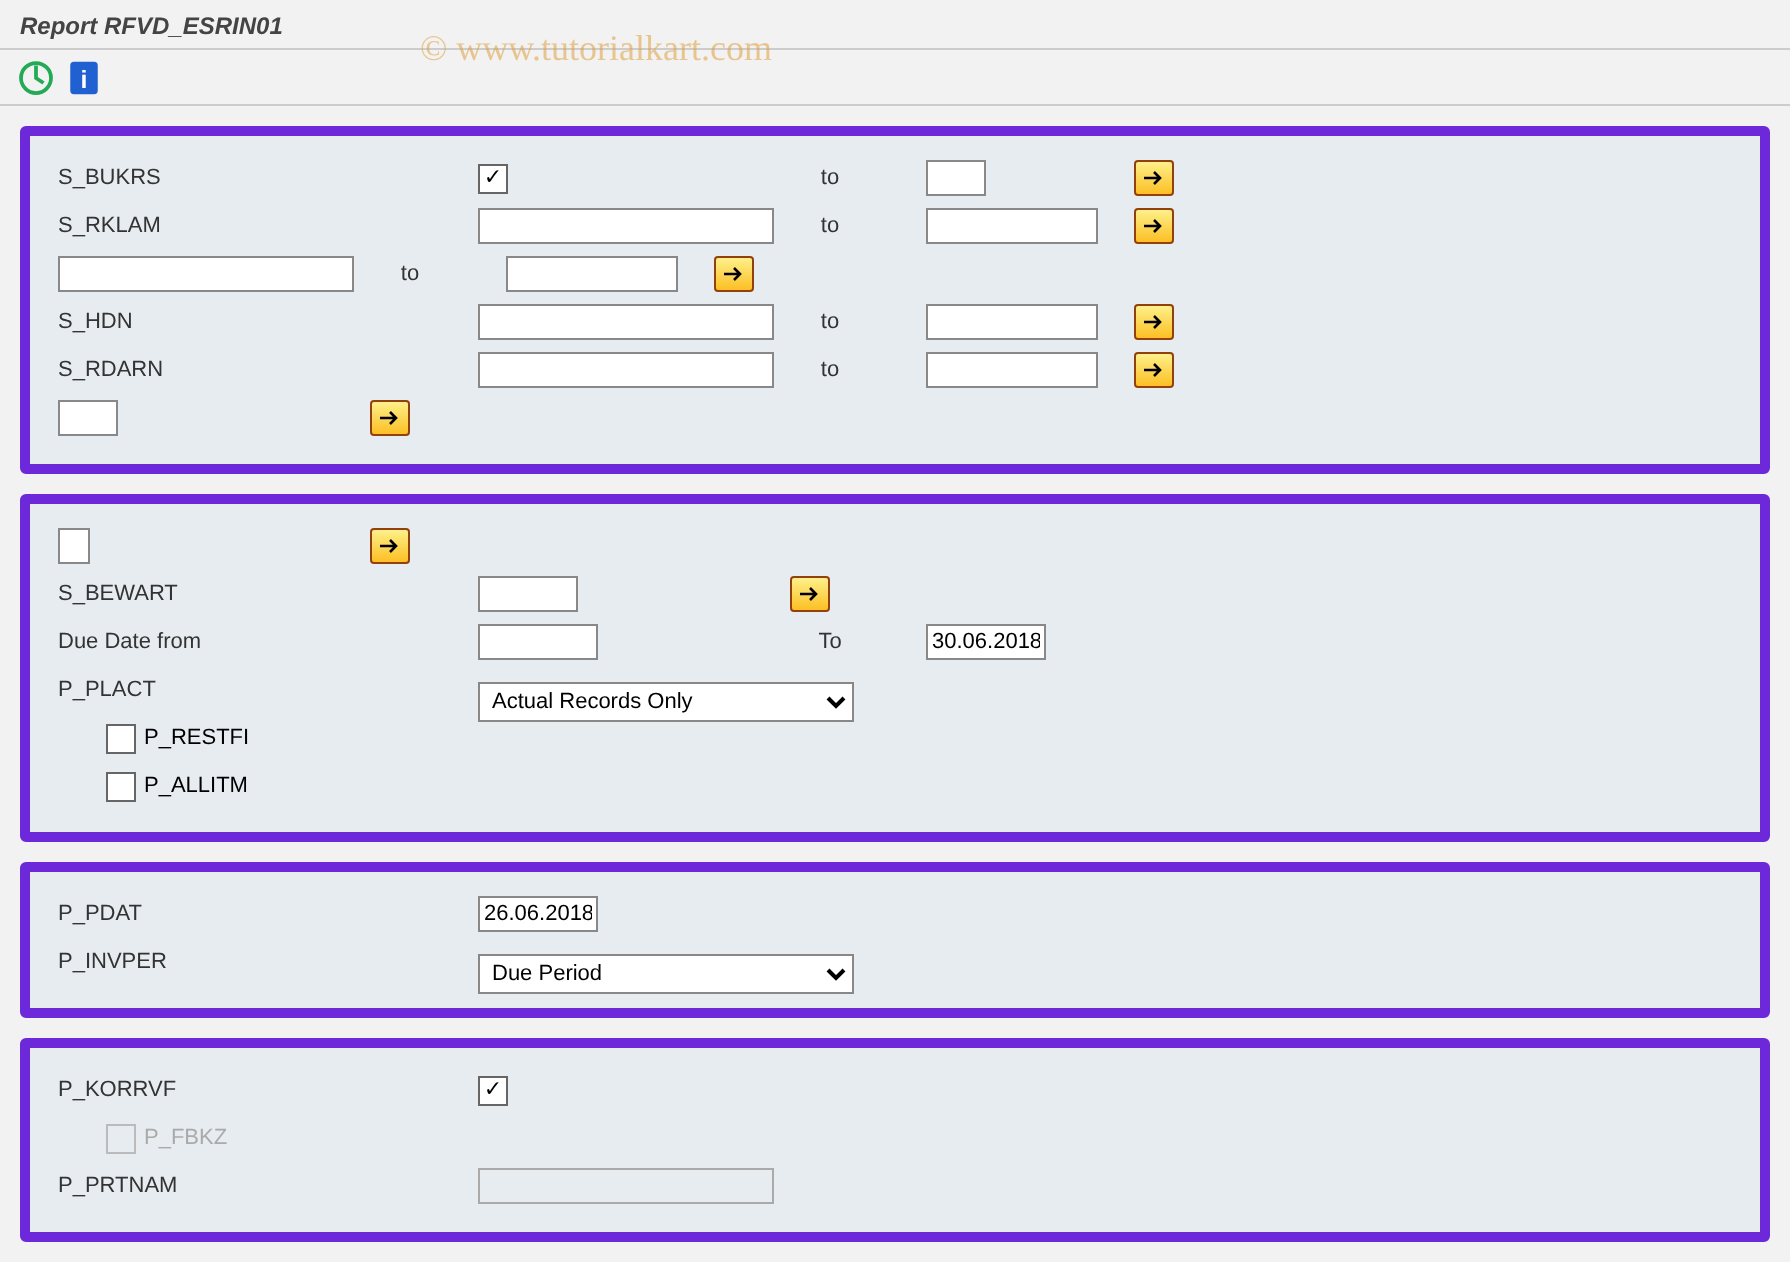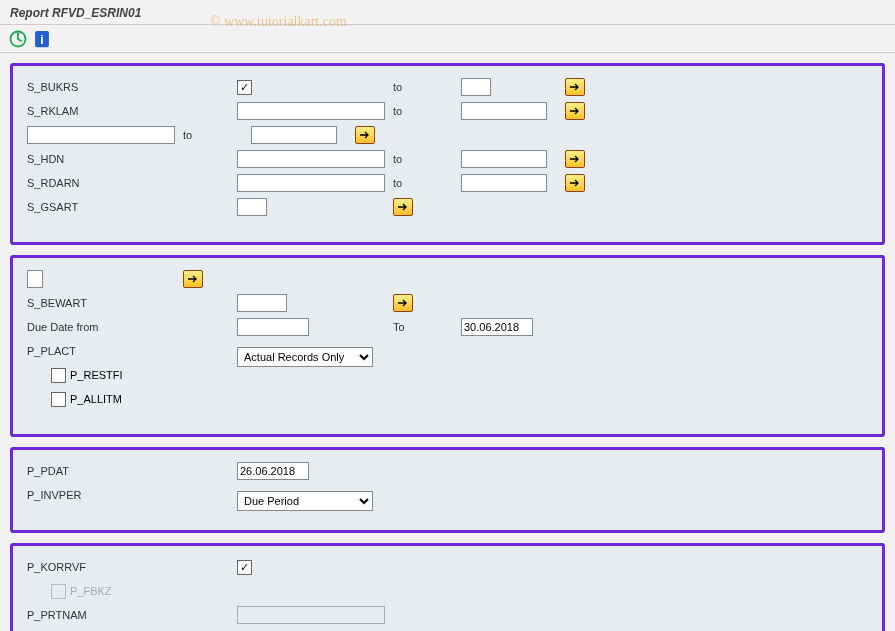--- a/index.html
+++ b/index.html
@@ -39,23 +39,23 @@
       width: 20px;
       height: 18px;
       cursor: pointer;
     }
     .content {
       padding: 10px;
       background: #f2f2f2;
     }
     .group-box {
       background: #e6ecf0;
-      border: 3px solid #6d28d9;
+      border: 5px solid #6d28d9;
       border-radius: 3px;
-      padding: 10px 14px 22px 14px;
+      padding: 10px 14px 10px 14px;
       margin-bottom: 10px;
       position: relative;
     }
     .row {
       display: flex;
       align-items: center;
       height: 22px;
       margin-bottom: 2px;
     }
     .lbl {
@@ -73,24 +73,24 @@
       padding: 0 2px;
     }
     .inp.disabled {
       background: #e6ecf0;
       border: 1px solid #aaa;
     }
     .inp-xs { width: 30px; }
     .inp-s { width: 50px; }
     .inp-m { width: 86px; }
     .inp-l { width: 148px; }
-    .inp-date { width: 72px; }
+    .inp-date { width: 60px; }
     .to-lbl {
       width: 40px;
-      text-align: left;
+      text-align: center;
       color: #333;
     }
     .col-from { width: 156px; display:flex; align-items:center; }
     .col-to-lbl { width: 68px; display:flex; align-items:center; }
     .col-to-inp { width: 104px; display:flex; align-items:center; }
     .col-arrow { width: 40px; display:flex; align-items:center; }
     .arrow-btn {
       width: 20px;
       height: 18px;
       background: linear-gradient(#fef08a, #fbbf24);
@@ -128,33 +128,33 @@
       display:flex;
       align-items:center;
       height:22px;
       margin-bottom:2px;
       padding-left:24px;
       text-align:center;
     }
     .chk-row .chk { margin-right: 4px; }
     .select {
       height: 20px;
-      width: 136px;
+      width: 188px;
       border: 1px solid #888;
       background: #fff;
       font-size: 11px;
       padding: 0 2px;
       margin-top: 12px;
     }
     .watermark {
       position: absolute;
       top: 14px;
       left: 210px;
       color: #e0a040;
-      font-size: 14px;
+      font-size: 18px;
       opacity: 0.55;
       pointer-events: none;
       z-index: 10;
       font-family: Georgia, serif;
     }
   </style>
 </head>
 <body>
 
 <div class="watermark">© www.tutorialkart.com</div>
@@ -269,21 +269,20 @@
         </div>
       <div class="col-arrow">
           <span class="arrow-btn">
             <svg viewBox="0 0 12 10">
               <path d="M1 5h8M6 2l3 3-3 3" stroke="#000" stroke-width="1.3" fill="none"></path>
             </svg>
           </span>
         </div>
     </div>
     <div class="row">
-      <span class="lbl">S_GSART</span>
       <div class="col-from">
           <input class="inp inp-xs" style="">
         </div>
       <div class="col-to-lbl"></div>
       <div class="col-to-inp" style="justify-content:flex-start; margin-left:-68px;">
           <span class="arrow-btn">
             <svg viewBox="0 0 12 10">
               <path d="M1 5h8M6 2l3 3-3 3" stroke="#000" stroke-width="1.3" fill="none"></path>
             </svg>
           </span>

